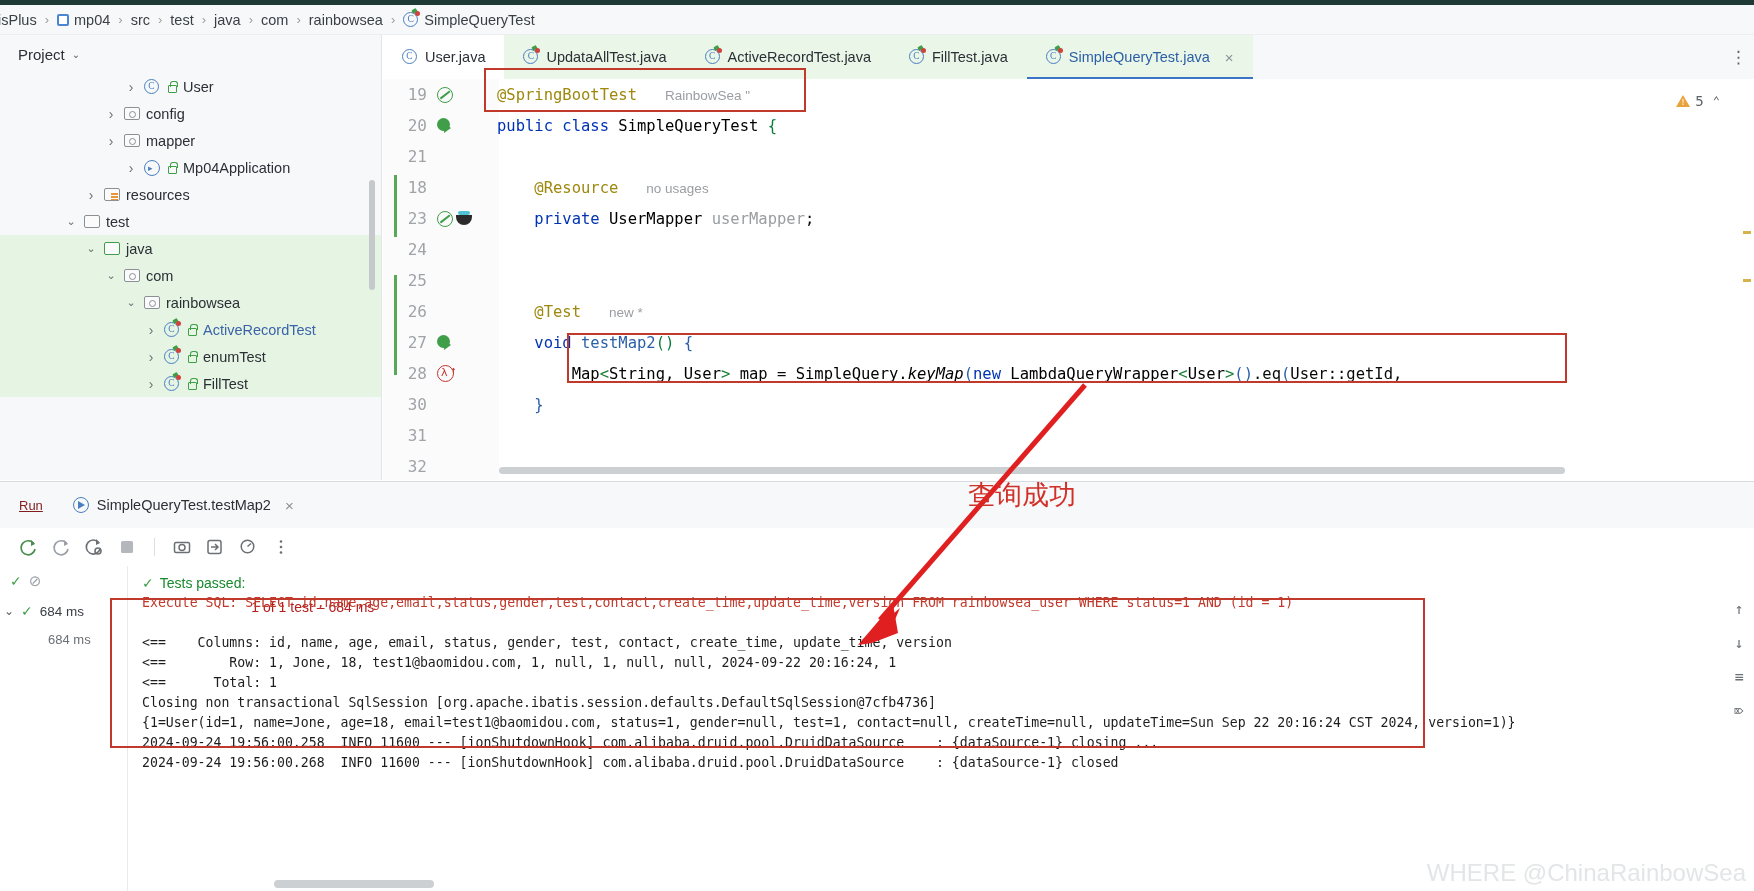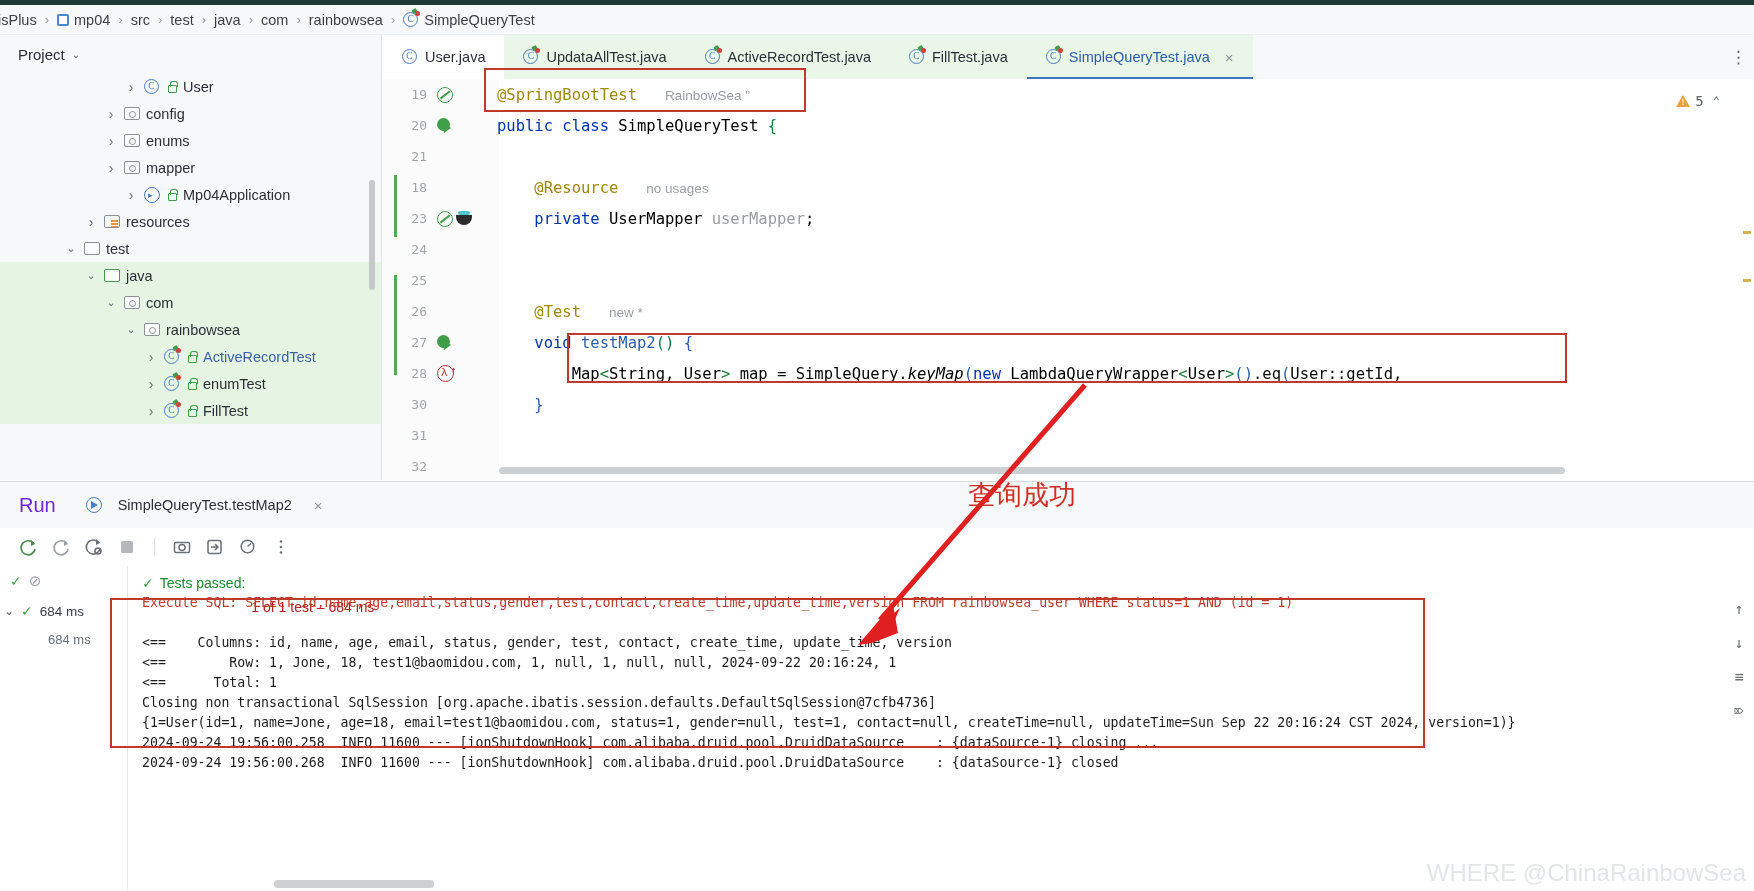--- a/index.html
+++ b/index.html
@@ -175,21 +175,21 @@
   }
   .change-bar {
     position: absolute; left: 11px; width: 3px; background: #57a85a;
   }
   .code-line {
     position: relative; display: flex; align-items: center;
     height: 31px; padding-left: 0;
   }
   .lnum {
     width: 44px; text-align: right; color: #a0a4a8;
-    font-size: 13px; flex: 0 0 44px;
+    font-size: 16px; flex: 0 0 44px;
     font-family: "DejaVu Sans Mono", monospace;
   }
   .gutter-icons {
     width: 62px; flex: 0 0 62px; display: flex; align-items: center;
     gap: 2px; padding-left: 10px; position: relative;
   }
   .code-text { padding-left: 8px; white-space: pre; }
 
   
   .kw { color: #0033b3; }
@@ -284,23 +284,23 @@
 
   
   .run-panel {
     position: absolute; left: 0; top: 481px; width: 1754px; height: 410px;
     background: #ffffff; border-top: 1px solid #d9dcdf;
   }
   .run-head {
     height: 46px; display: flex; align-items: center; background: #f7f8fa;
     padding-left: 19px; gap: 22px;
   }
-  .run-title { font-size: 20px; color: #6d28d9; }
+  .run-title { font-size: 13px; color: #7f1d1d; text-decoration: underline; }
   .run-tab {
-    display: flex; align-items: center; gap: 16px;
+    display: flex; align-items: center; gap: 8px;
     font-size: 14.5px; color: #2b2f36; padding: 0 8px;
   }
   .ic-test-tab {
     width: 16px; height: 16px; position: relative;
   }
   .ic-test-tab .c { position: absolute; inset: 0; border: 1.5px solid #4a7fc1; border-radius: 50%; }
   .ic-test-tab .p {
     position: absolute; left: 5px; top: 3.5px;
     width: 0; height: 0; border-left: 7px solid #4a7fc1;
     border-top: 4.5px solid transparent; border-bottom: 4.5px solid transparent;
@@ -427,26 +427,20 @@
             <span class="ring">C</span>
           </span>
           <span class="ic-lock"></span>
           <span class="tree-label">User</span>
         </div>
         <div class="tree-row">
           <span style="display:inline-block;width:98px"></span>
           <span class="twisty closed"></span>
           <span class="ic-folder"></span>
           <span class="tree-label">config</span>
-        </div>
-        <div class="tree-row">
-          <span style="display:inline-block;width:98px"></span>
-          <span class="twisty closed"></span>
-          <span class="ic-folder"></span>
-          <span class="tree-label">enums</span>
         </div>
         <div class="tree-row">
           <span style="display:inline-block;width:98px"></span>
           <span class="twisty closed"></span>
           <span class="ic-folder"></span>
           <span class="tree-label">mapper</span>
         </div>
         <div class="tree-row">
           <span style="display:inline-block;width:118px"></span>
           <span class="twisty closed"></span>

